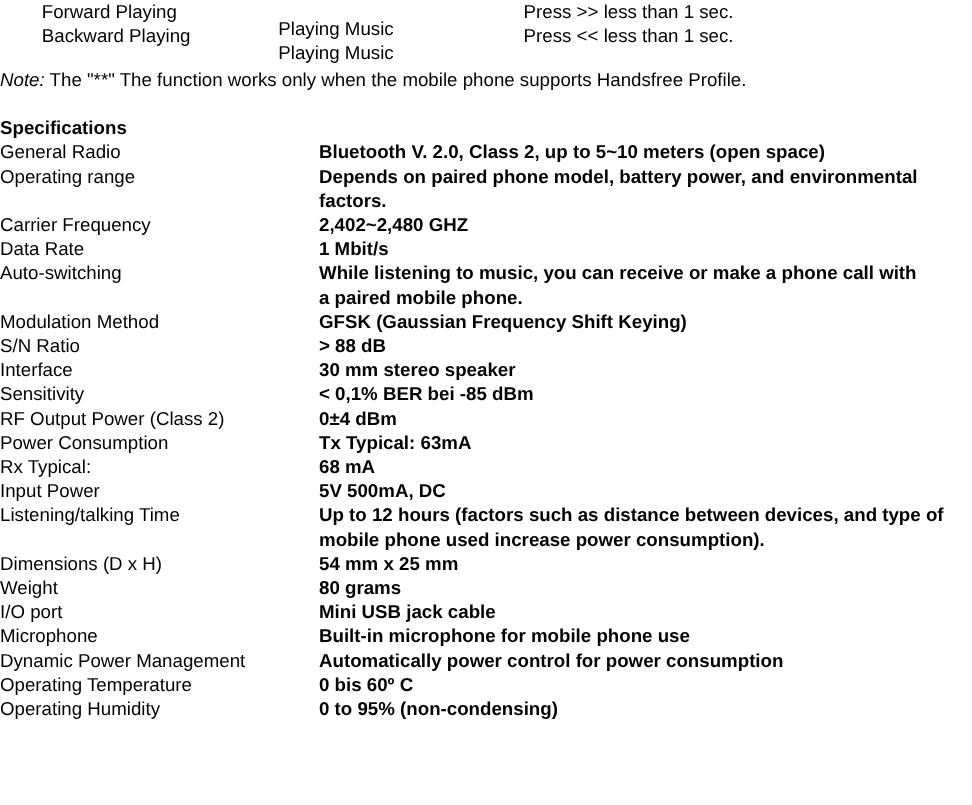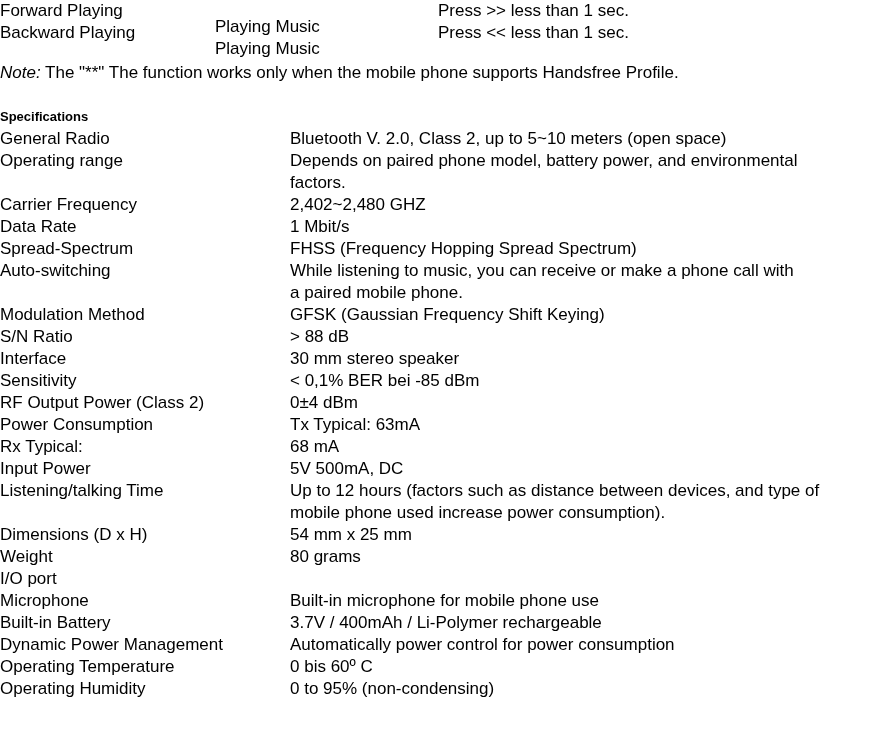--- a/index.html
+++ b/index.html
@@ -32,20 +32,21 @@
     position: absolute;
     left: 0;
     top: 0;
     width: 884px;
   }
   .func-row {
     position: relative;
     height: 22px;
     line-height: 22px;
     white-space: nowrap;
+    margin-left: 38px;
   }
   .func-c1 { position: absolute; left: 0px;   top: 0; }
   .func-c2 { position: absolute; left: 215px; top: 16px; }
   .func-c3 { position: absolute; left: 438px; top: 0; }
 
   
   .note {
     position: absolute;
     left: 0;
     top: 62px;
@@ -56,21 +57,21 @@
   .note .note-label {
     font-style: italic;
   }
 
   
   .spec-heading {
     position: absolute;
     left: 0;
     top: 106px;
     font-weight: bold;
-    font-size: 13px;
+    font-size: 17px;
     line-height: 22px;
   }
 
   
   .spec-table {
     position: absolute;
     left: 0;
     top: 128px;
     width: 884px;
   }
@@ -83,20 +84,21 @@
     left: 0px;
     top: 0;
     width: 320px;
     line-height: 22px;
     white-space: nowrap;
   }
   .spec-value {
     margin-left: 290px;
     line-height: 22px;
     width: 594px;
+    font-weight: bold;
   }
   .spec-value .vline {
     display: block;
     line-height: 22px;
     white-space: nowrap;
   }
 </style>
 </head>
 <body>
 
@@ -139,26 +141,20 @@
           <span class="vline">2,402~2,480 GHZ</span>
         </div>
       </div>
       <div class="spec-row">
         <span class="spec-label">Data Rate</span>
         <div class="spec-value">
           <span class="vline">1 Mbit/s</span>
         </div>
       </div>
       <div class="spec-row">
-        <span class="spec-label">Spread-Spectrum</span>
-        <div class="spec-value">
-          <span class="vline">FHSS (Frequency Hopping Spread Spectrum)</span>
-        </div>
-      </div>
-      <div class="spec-row">
         <span class="spec-label">Auto-switching</span>
         <div class="spec-value">
           <span class="vline">While listening to music, you can receive or make a phone call with</span>
           <span class="vline">a paired mobile phone.</span>
         </div>
       </div>
       <div class="spec-row">
         <span class="spec-label">Modulation Method</span>
         <div class="spec-value">
           <span class="vline">GFSK (Gaussian Frequency Shift Keying)</span>
@@ -220,34 +216,31 @@
         </div>
       </div>
       <div class="spec-row">
         <span class="spec-label">Weight</span>
         <div class="spec-value">
           <span class="vline">80 grams</span>
         </div>
       </div>
       <div class="spec-row">
         <span class="spec-label">I/O port</span>
+        <div class="spec-value">
+          <span class="vline">Mini USB jack cable</span>
+        </div>
       </div>
       <div class="spec-row">
         <span class="spec-label">Microphone</span>
         <div class="spec-value">
           <span class="vline">Built-in microphone for mobile phone use</span>
         </div>
       </div>
       <div class="spec-row">
-        <span class="spec-label">Built-in Battery</span>
-        <div class="spec-value">
-          <span class="vline">3.7V / 400mAh / Li-Polymer rechargeable</span>
-        </div>
-      </div>
-      <div class="spec-row">
         <span class="spec-label">Dynamic Power Management</span>
         <div class="spec-value">
           <span class="vline">Automatically power control for power consumption</span>
         </div>
       </div>
       <div class="spec-row">
         <span class="spec-label">Operating Temperature</span>
         <div class="spec-value">
           <span class="vline">0 bis 60º C</span>
         </div>

